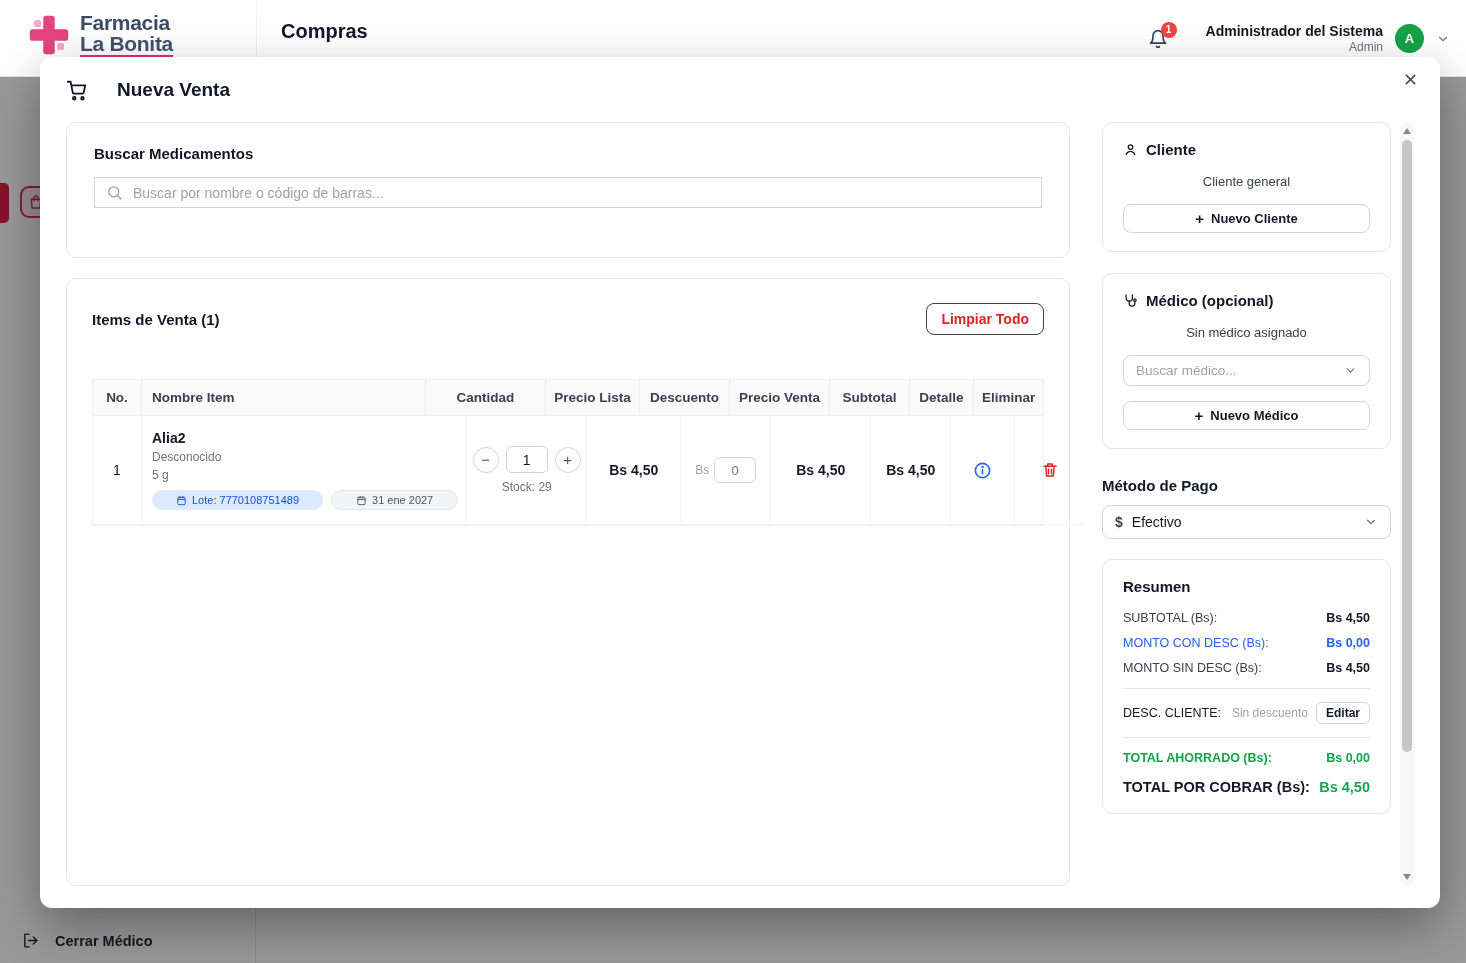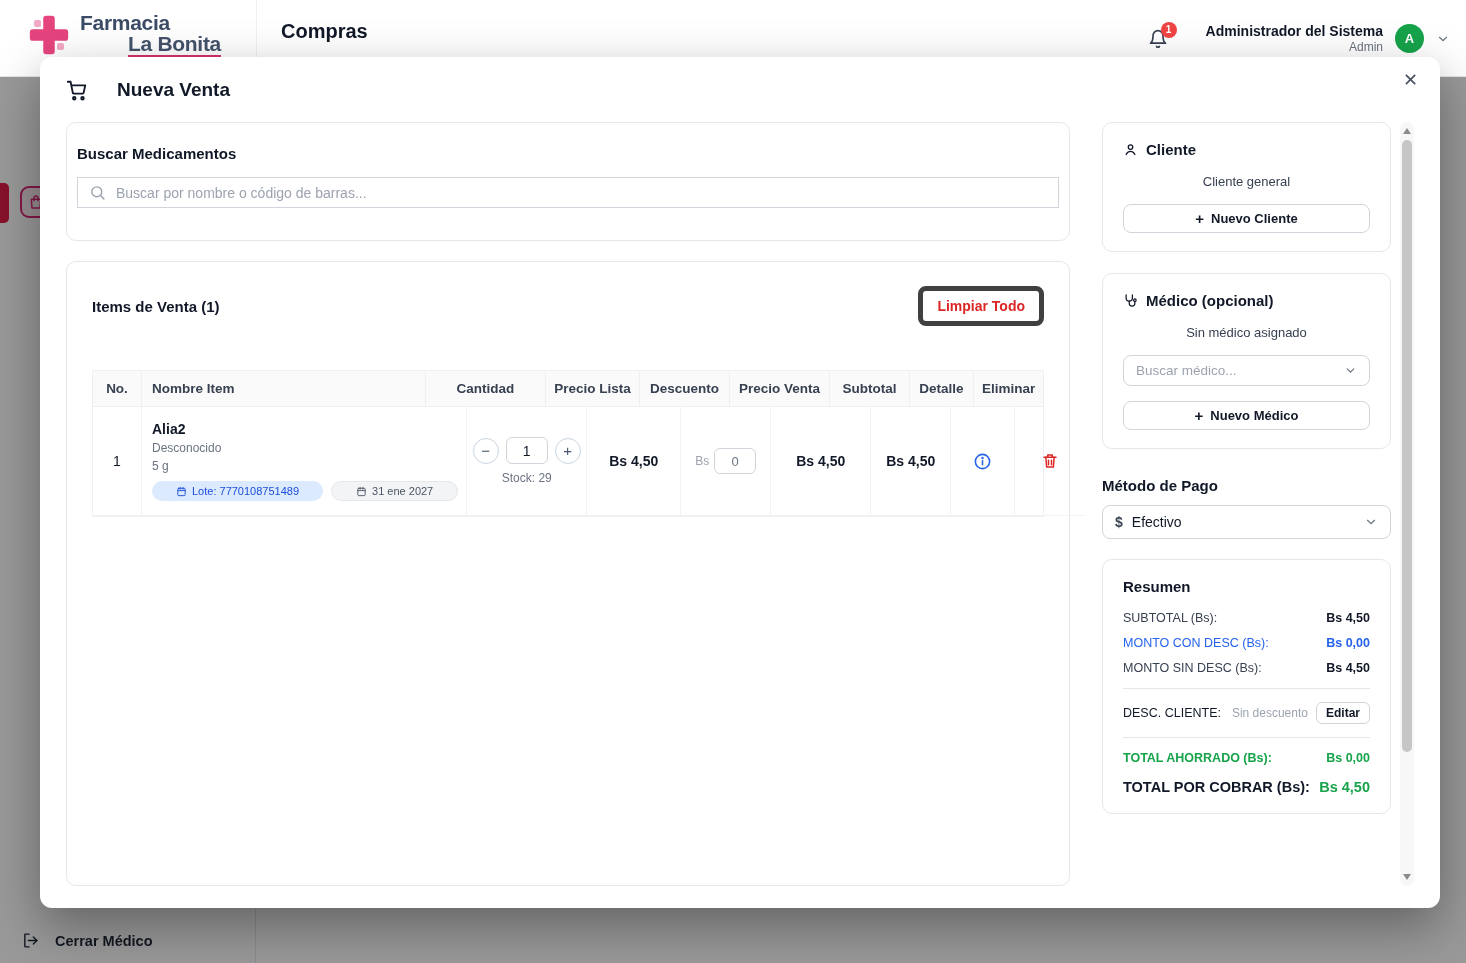--- a/index.html
+++ b/index.html
@@ -5,21 +5,21 @@
   * { box-sizing: border-box; margin: 0; padding: 0; }
   html,body { width:1466px; height:963px; overflow:hidden; }
   body { font-family:"Liberation Sans", sans-serif; background:#ffffff; color:#111827; position:relative; }
 
   
   .topbar { position:absolute; top:0; left:0; right:0; height:77px; background:#fff;
             border-bottom:1px solid #e5e7eb; z-index:30; }
   .topbar .brand { position:absolute; left:26px; top:12px; display:flex; align-items:flex-start; gap:8px; cursor:pointer; }
   .brand-text { display:flex; flex-direction:column; line-height:21px; font-weight:700; font-size:21px; letter-spacing:-0.3px; }
   .brand-text .l1 { color:#3d4c66; }
-  .brand-text .l2 { color:#44536b; border-bottom:3px solid #d6336c; padding-bottom:1px;margin-left:48px; }
+  .brand-text .l2 { color:#44536b; border-bottom:3px solid #d6336c; padding-bottom:1px; }
   .topbar-divider { position:absolute; left:256px; top:0; bottom:0; width:1px; background:#eef0f2; }
   .page-title { position:absolute; left:281px; top:20px; font-size:20px; font-weight:700; color:#111827; }
   .topbar-right { position:absolute; right:16px; top:0; height:77px; display:flex; align-items:center; gap:12px; }
   .bell-wrap { position:relative; margin-right:26px; cursor:pointer; color:#374151; }
   .badge { position:absolute; top:-7px; right:-9px; min-width:16px; height:16px; border-radius:8px; background:#ef4444;
            color:#fff; font-size:10px; font-weight:700; display:flex; align-items:center; justify-content:center; padding:0 4px; }
   .user-block { text-align:right; line-height:16px; }
   .user-name { font-size:14px; font-weight:700; color:#111827; }
   .user-role { font-size:12px; color:#6b7280; }
   .avatar { width:29px; height:29px; border-radius:50%; background:#16a34a; color:#fff; font-size:13px; font-weight:700;
@@ -43,31 +43,31 @@
            box-shadow:0 18px 50px rgba(0,0,0,0.35); z-index:40; overflow:hidden; display:flex; flex-direction:column; }
   .modal-head { position:relative; padding:22px 26px 0 26px; display:flex; align-items:center; gap:29px; }
   .modal-title { font-size:19px; font-weight:700; color:#111827; }
   .modal-close { position:absolute; right:22px; top:12px; font-size:18px; color:#4b5563; background:none; border:none; cursor:pointer; }
   .modal-body { flex:1; display:flex; gap:32px; padding:21px 26px 22px 26px; min-height:0; }
 
   .card { border:1px solid #e5e7eb; border-radius:10px; background:#fff; }
 
   
   .left-col { flex:1; min-width:0; display:flex; flex-direction:column; gap:20px; }
-  .search-card { padding:22px 10px; height:119px; }
+  .search-card { padding:22px 27px; height:136px; }
   .card-title { font-size:15px; font-weight:700; color:#111827; }
   .search-wrap { position:relative; margin-top:15px; }
   .search-wrap input { width:100%; height:31px; border:1px solid #d1d5db; border-radius:0; padding:0 12px 0 38px;
                        font-size:14px; color:#111827; outline:none; font-family:inherit; }
   .search-wrap input::placeholder { color:#9ca3af; }
   .search-icon { position:absolute; left:12px; top:7px; color:#9ca3af; }
 
   .items-card { flex:1; padding:24px 25px; display:flex; flex-direction:column; min-height:0; }
   .items-head { display:flex; align-items:center; justify-content:space-between; margin-bottom:44px; }
-  .clear-btn { border:5px solid #404040; color:#dc2626; background:#fff; border-radius:8px; padding:7px 14px;
+  .clear-btn { border:1px solid #404040; color:#dc2626; background:#fff; border-radius:8px; padding:7px 14px;
                font-size:14px; font-weight:600; cursor:pointer; font-family:inherit; }
 
   .table { border:1px solid #edf0f2; }
   .trow, .thead { display:grid; grid-template-columns:48px 1fr 120px 94px 90px 100px 80px 64px 70px; }
   .th { background:#fafafa; font-size:13.5px; font-weight:700; color:#374151; padding:10px 8px; text-align:center;
         border-bottom:1px solid #edf0f2; border-left:1px solid #edf0f2; }
   .th:first-child { border-left:none; }
   .th.name { text-align:left; padding-left:10px; }
   .td { padding:14px 8px; border-bottom:1px solid #f1f3f4; border-left:1px solid #f1f3f4;
         display:flex; flex-direction:column; align-items:center; justify-content:center; }

